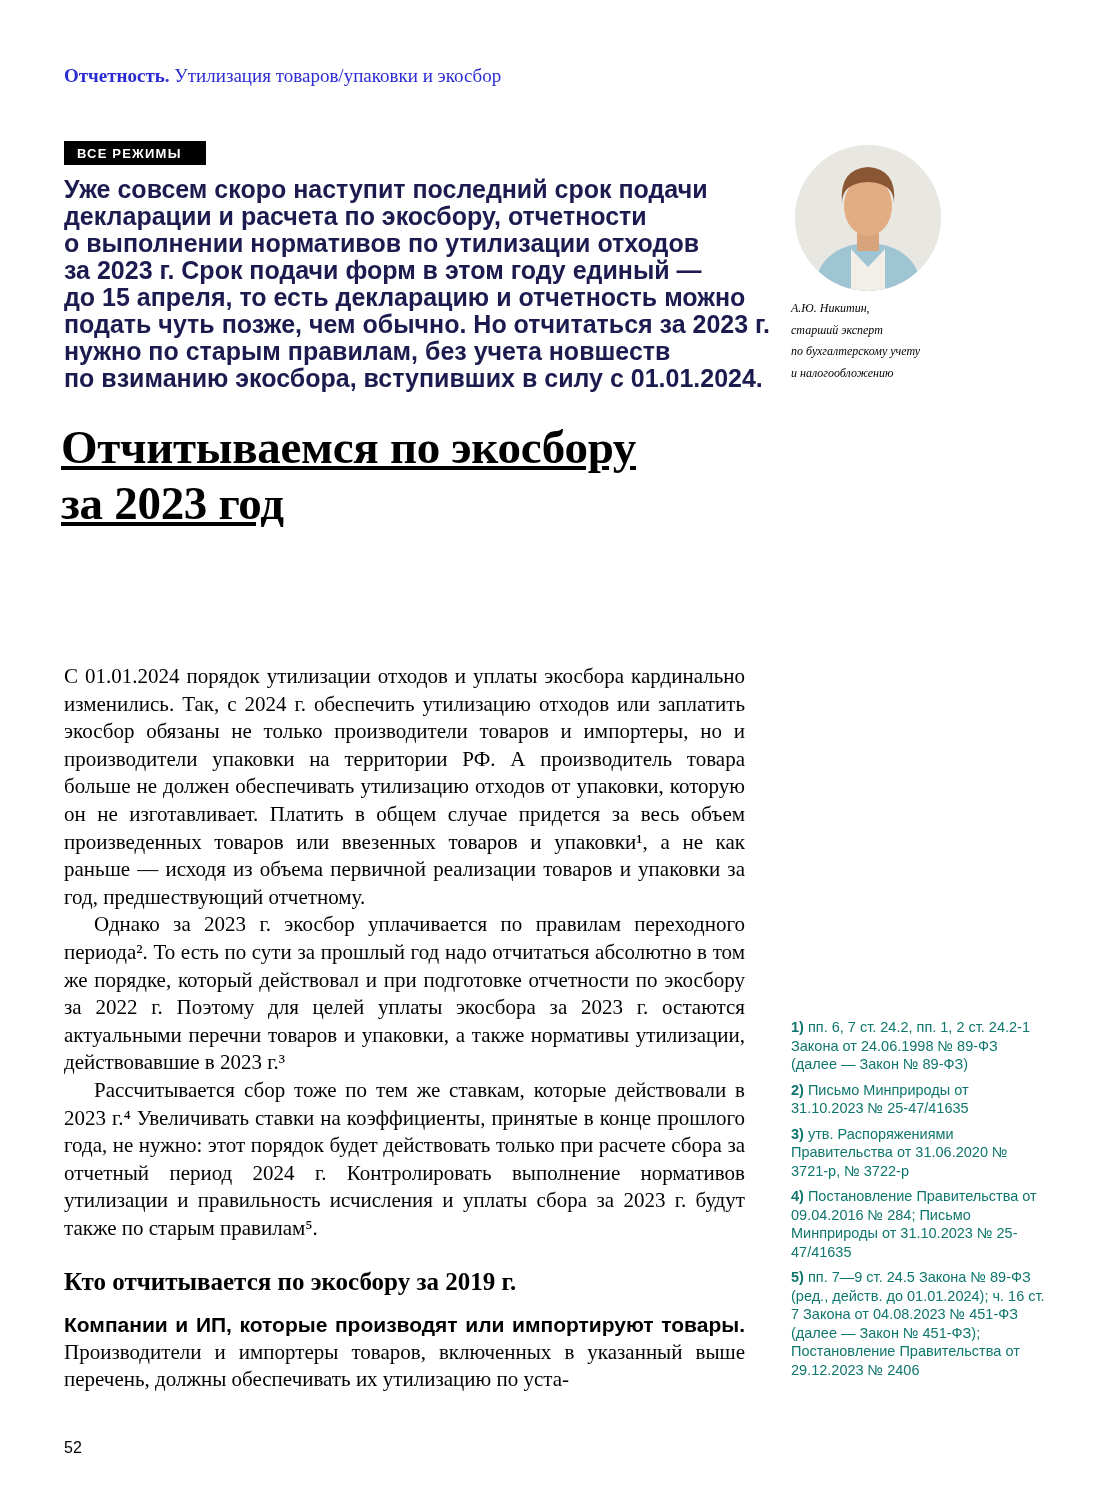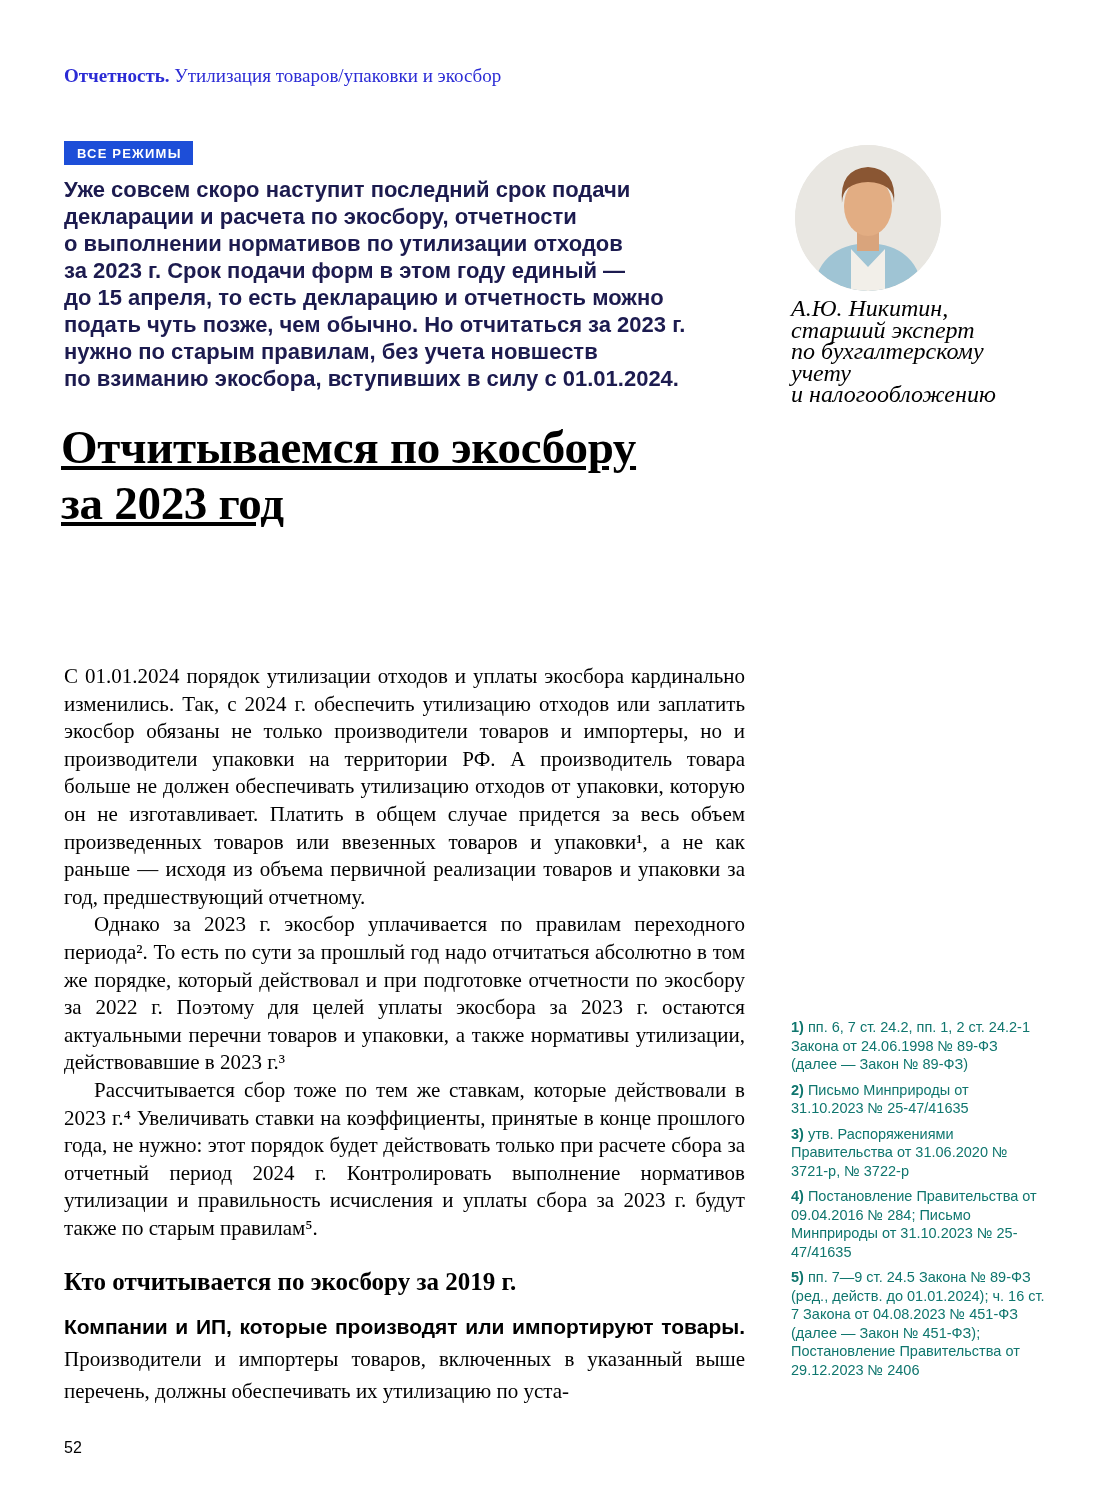--- a/index.html
+++ b/index.html
@@ -14,41 +14,41 @@
     overflow: hidden;
     margin: 15px auto;
   }
   .kicker {
     position: absolute; left: 64px; top: 50px;
     font-size: 19px; color: #2b2bd5;
   }
   .kicker-strong { font-weight: bold; }
   .badge {
     position: absolute; left: 64px; top: 126px;
-    background: #1d4ed8; color: #ffffff;
+    background: #000000; color: #ffffff;
     font-family: "Liberation Sans", sans-serif;
     font-weight: bold; font-size: 13px; letter-spacing: 1.2px;
-    padding: 5px 11px 4px 13px;
+    padding: 5px 24px 4px 13px;
   }
   .intro {
     position: absolute; left: 64px; top: 161px; width: 722px;
     font-family: "Liberation Sans", sans-serif;
-    font-weight: bold; font-size: 22px; line-height: 27px;
+    font-weight: bold; font-size: 25px; line-height: 27px;
     color: #1c1b4f;
     white-space: pre-line;
   }
   .photo {
     position: absolute; left: 795px; top: 130px;
     width: 146px; height: 146px; border-radius: 50%;
     overflow: hidden; background: #e9e7e2;
   }
   .photo svg { display: block; width: 100%; height: 100%; }
   .author {
     position: absolute; left: 791px; top: 283px; width: 250px;
-    font-style: italic; font-size: 24px; line-height: 21.5px;
+    font-style: italic; font-size: 12px; line-height: 21.5px;
     white-space: pre-line;
   }
   .title {
     position: absolute; left: 61px; top: 404px; width: 900px;
     font-weight: bold; font-size: 47px; line-height: 56px;
     letter-spacing: -0.3px;
     text-decoration: underline;
   }
   .h2 {
     position: absolute;
@@ -56,21 +56,21 @@
   }
   .h2-s1 { left: 64px; top: 574px; width: 600px; }
   .h2-s2 { left: 64px; top: 1251px; width: 681px; }
   .bodycol {
     position: absolute; left: 64px; top: 648px; width: 681px;
     font-size: 21px; line-height: 27.6px; text-align: justify;
   }
   .bodycol p.indent { text-indent: 30px; }
   .s2para {
     position: absolute; left: 64px; top: 1296px; width: 681px;
-    font-size: 21px; line-height: 32px; text-align: justify;
+    font-size: 21px; line-height: 27px; text-align: justify;
   }
   .s2para .lead {
     font-family: "Liberation Sans", sans-serif;
     font-weight: bold;
   }
   .footnotes {
     position: absolute; left: 791px; top: 1003px; width: 254px;
     font-family: "Liberation Sans", sans-serif;
     font-size: 14.5px; line-height: 18.5px; color: #0f766e;
   }

